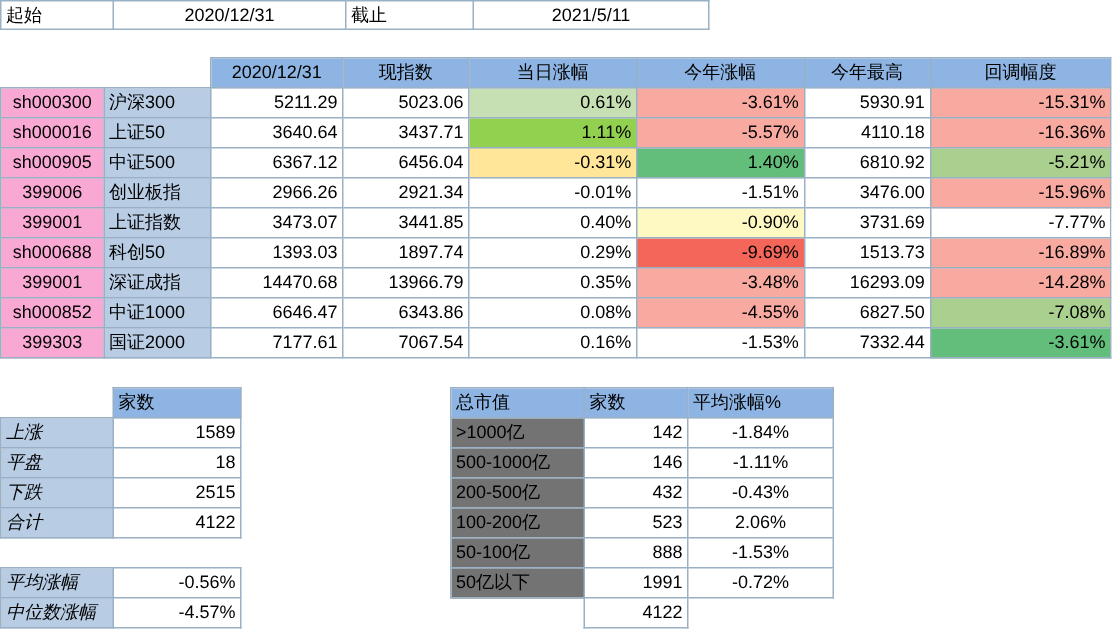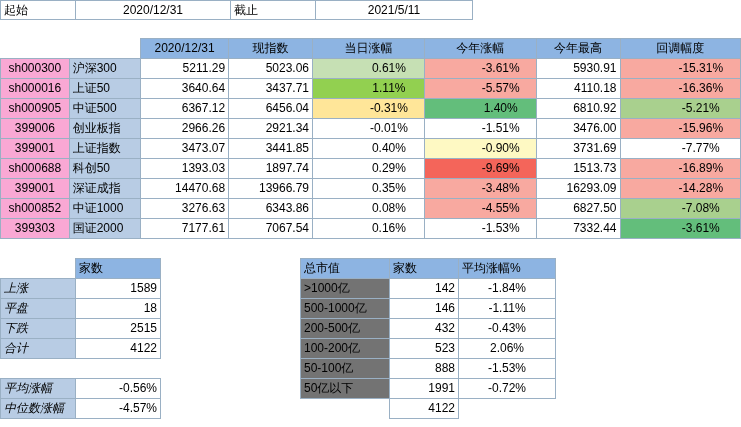--- a/index.html
+++ b/index.html
@@ -29,21 +29,21 @@
   #topstrip td{border:1px solid #9ab0c4;height:18px;}
   .t-lbl{background:#ffffff;text-align:left;border:1px solid #9ab0c4;}
   .t-val{background:#ffffff;text-align:center;}
 
   
   #main{position:absolute;left:0;top:38px;}
   #main td{height:19px;}
   .code{background:#f9a8d4;text-align:center;width:68px;}
   .name{background:#b8cce4;text-align:left;width:74px;}
   .v{text-align:right;width:96px;background:#ffffff;}
-  .pct{text-align:center;width:82px;padding-left:44px;}
+  .pct{text-align:right;width:82px;padding-left:44px;}
 
   
   #statsLeft{position:absolute;left:0;top:258px;}
   #statsLeft td{height:19px;}
   #statsLeft .k{background:#b8cce4;text-align:left;width:68px;font-style:italic;}
   #statsLeft .n{background:#ffffff;text-align:right;width:78px;}
   #statsLeft .h{background:#8db4e2;text-align:left;width:78px;}
 
   
   #statsRight{position:absolute;left:258px;top:258px;margin-left:42px;}
@@ -147,21 +147,21 @@
         <td class="v">14470.68</td>
         <td class="v">13966.79</td>
         <td class="pct" style="background:#ffffff">0.35%</td>
         <td class="pct" style="background:#f8a9a0">-3.48%</td>
         <td class="v" style="background:#ffffff">16293.09</td>
         <td class="pct" style="width:92px;background:#f8a9a0">-14.28%</td>
       </tr>
       <tr>
         <td class="code">sh000852</td>
         <td class="name">中证1000</td>
-        <td class="v">3276.63</td>
+        <td class="v">6646.47</td>
         <td class="v">6343.86</td>
         <td class="pct" style="background:#ffffff">0.08%</td>
         <td class="pct" style="background:#f8a9a0">-4.55%</td>
         <td class="v" style="background:#ffffff">6827.50</td>
         <td class="pct" style="width:92px;background:#a9d08e">-7.08%</td>
       </tr>
       <tr>
         <td class="code">399303</td>
         <td class="name">国证2000</td>
         <td class="v">7177.61</td>

